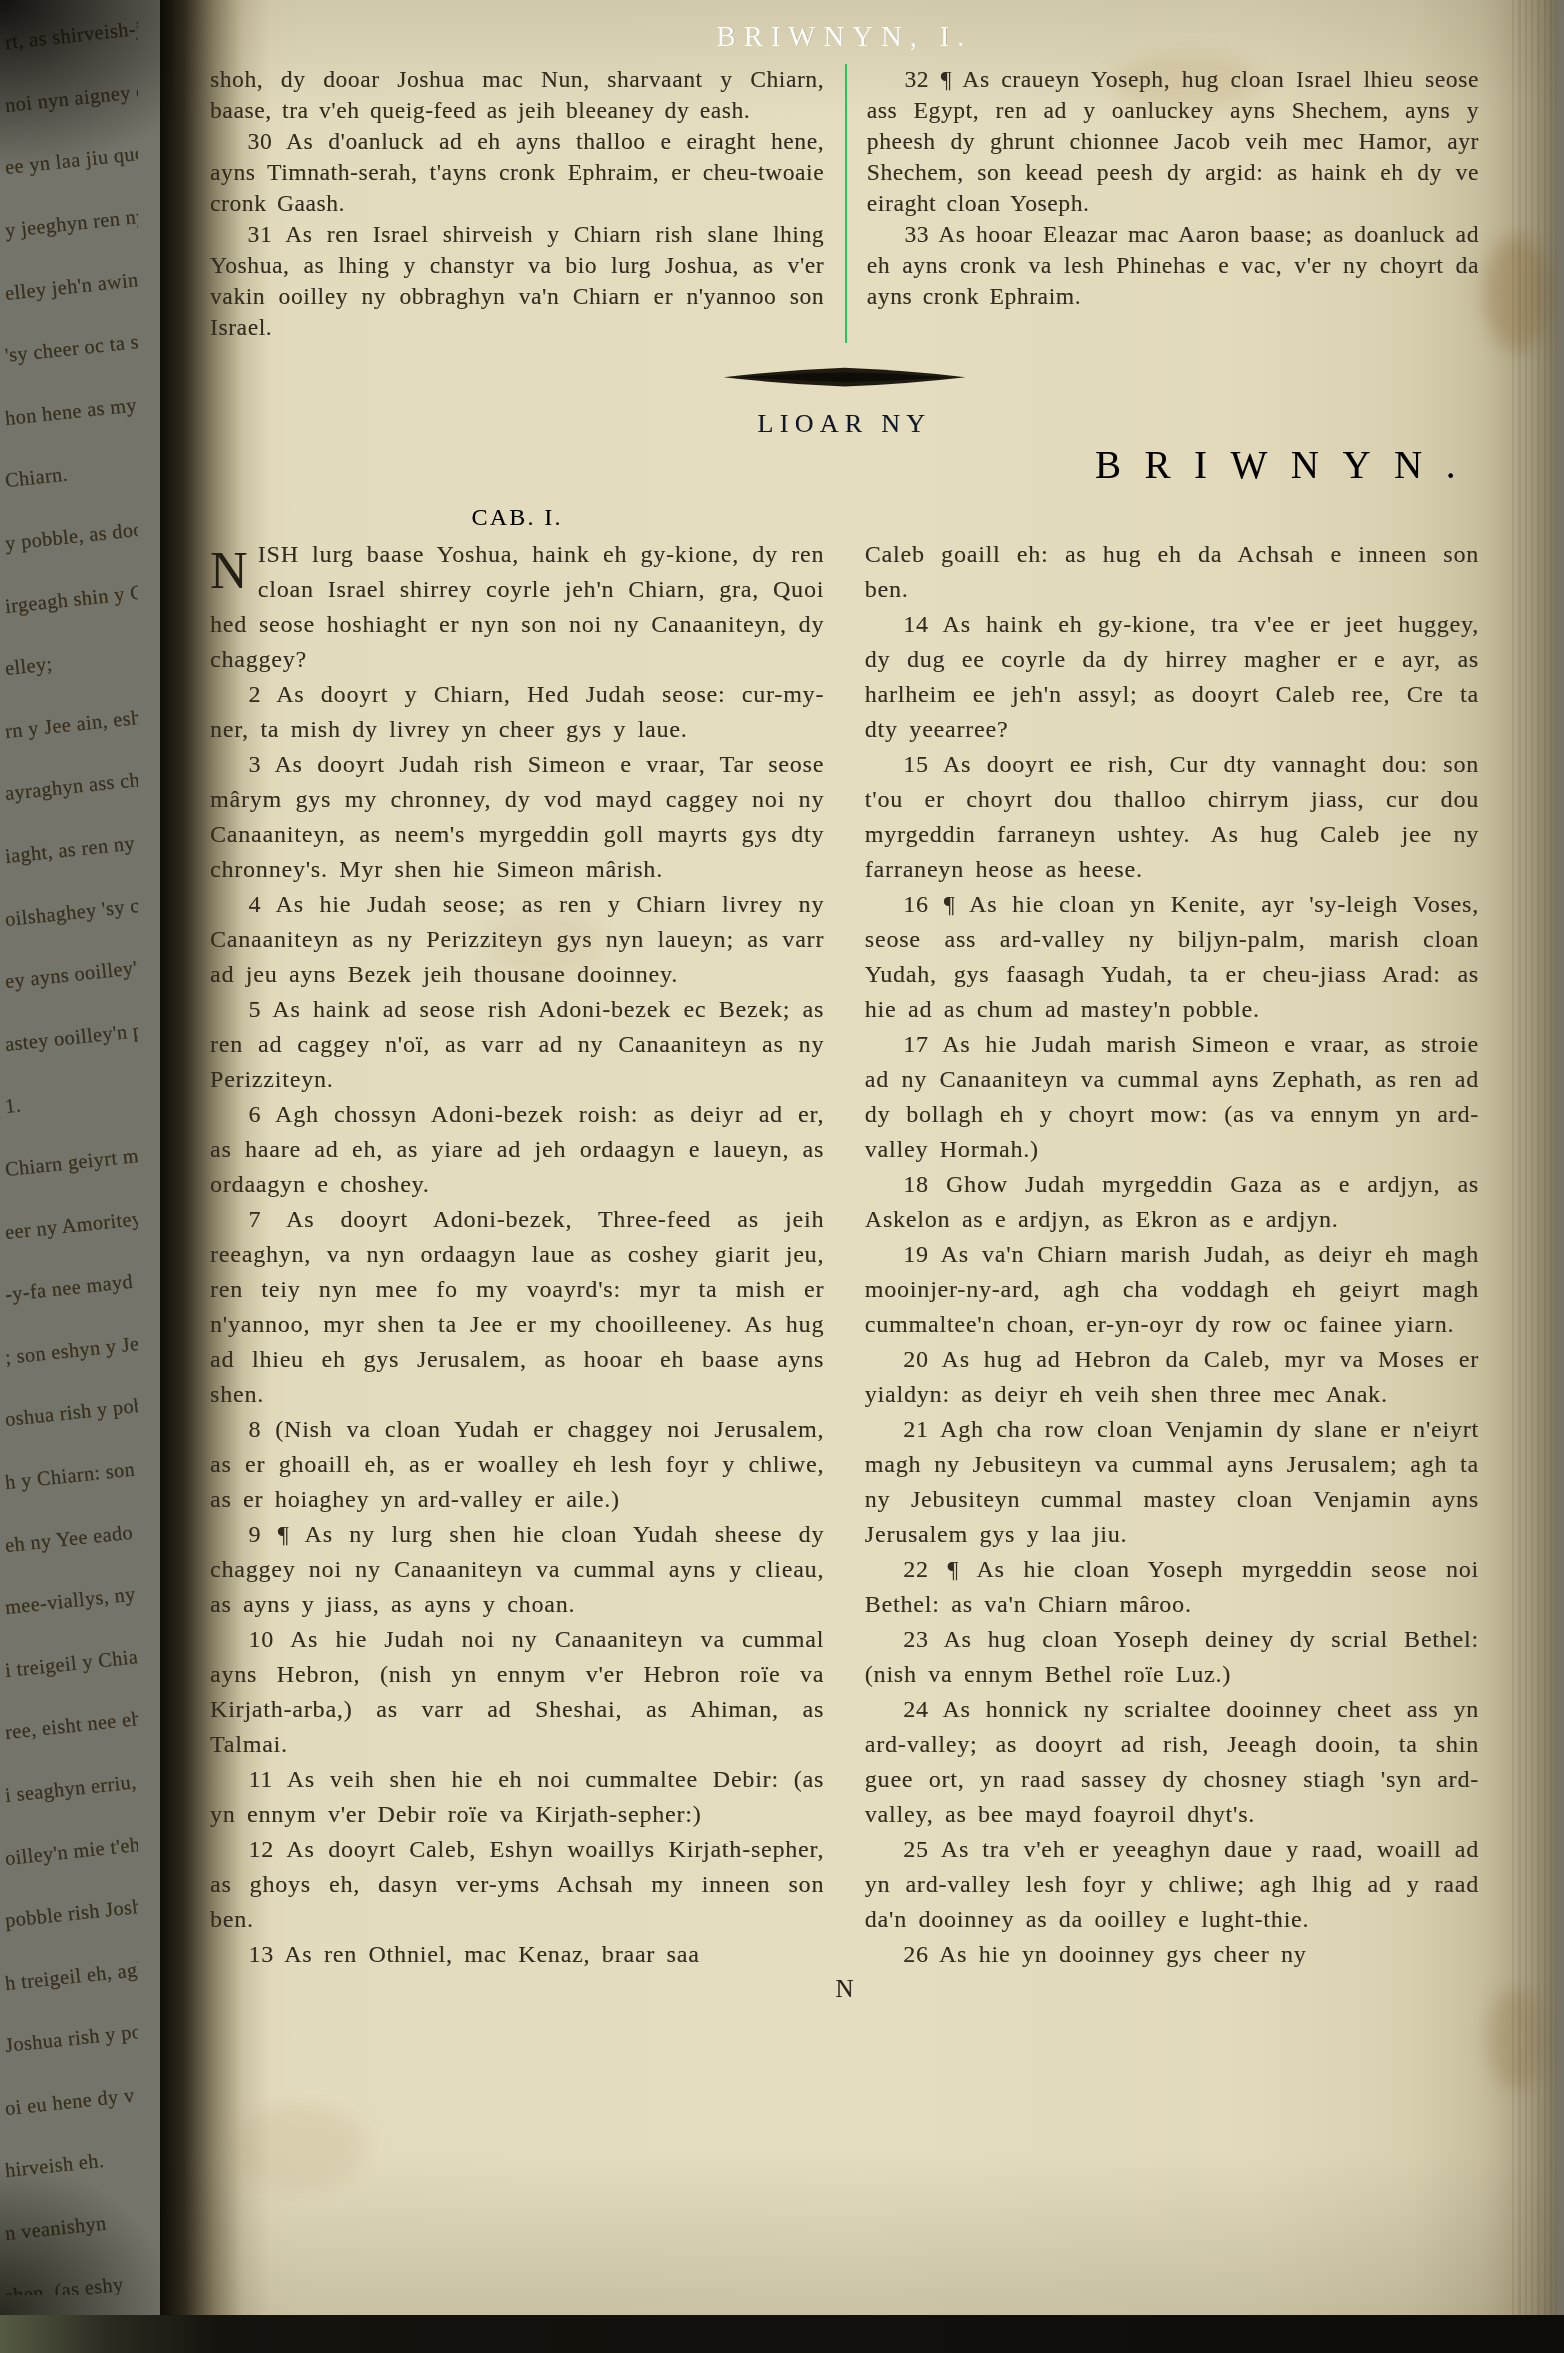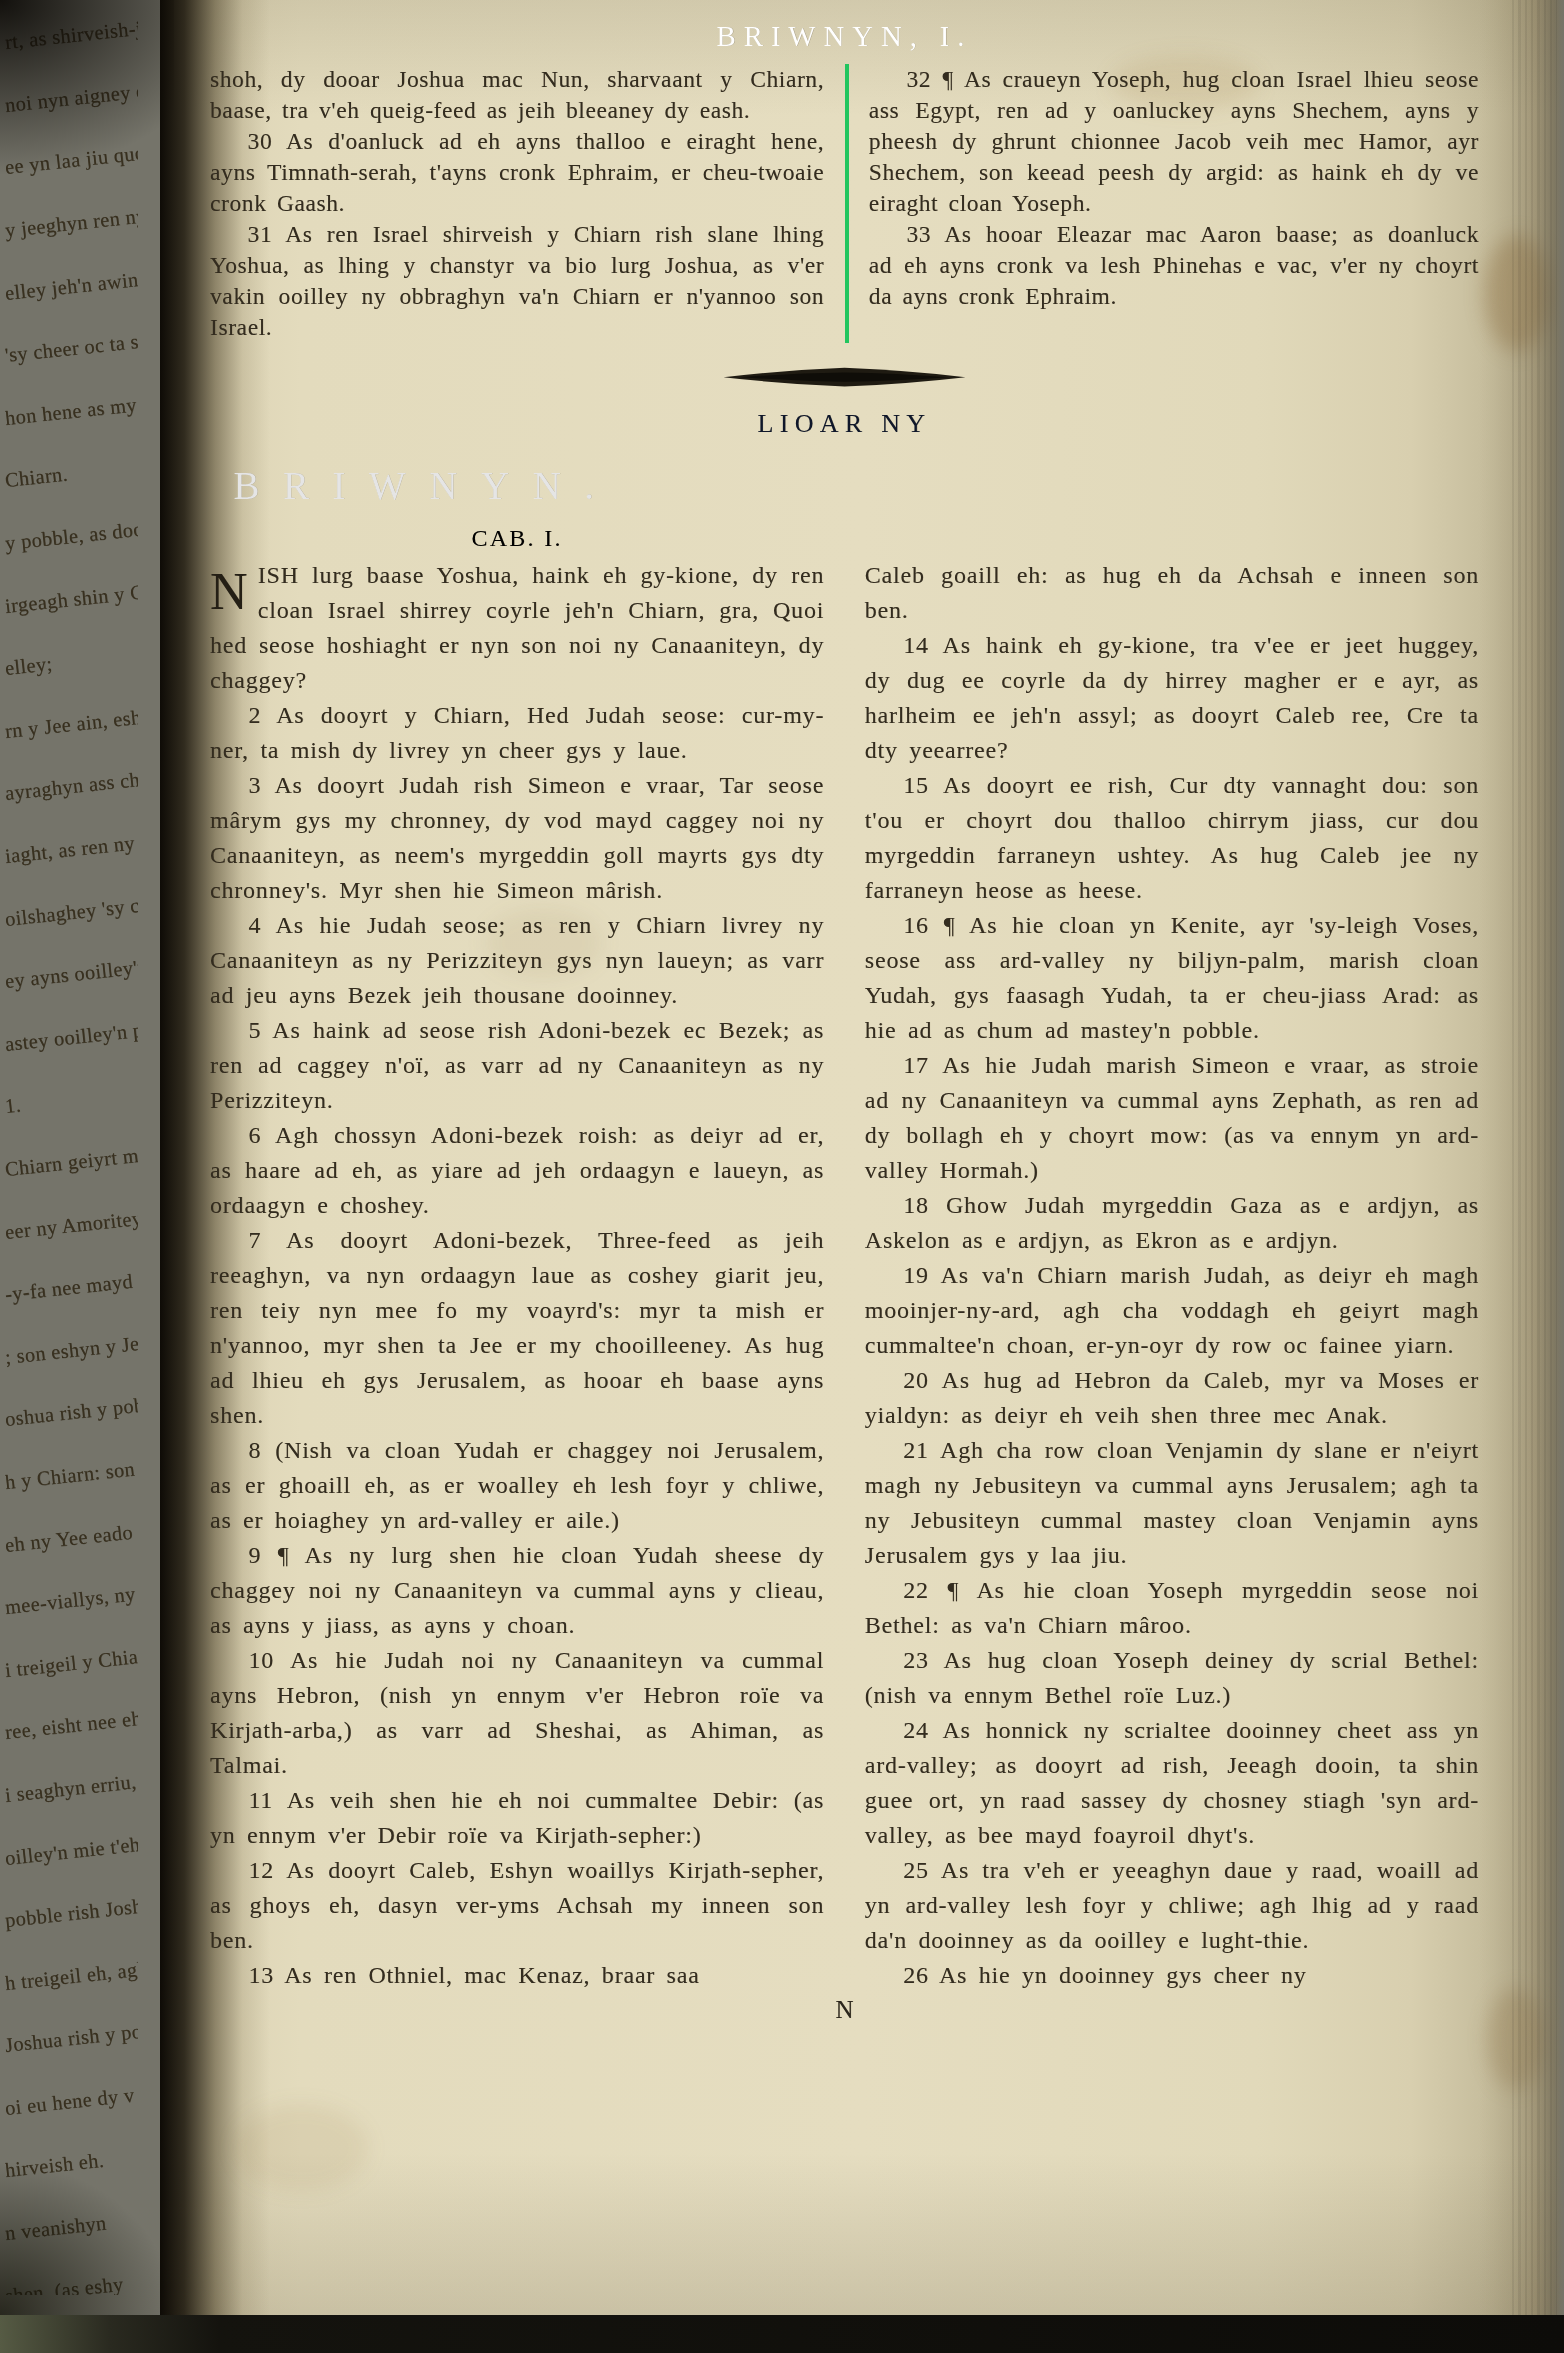--- a/index.html
+++ b/index.html
@@ -70,27 +70,27 @@
   }
   .running-header{
     text-align:center;font-size:29px;letter-spacing:7.8px;
     color:#ffffff;padding-top:20.3px;
   }
   .cols{display:flex;}
   .col{width:50%;box-sizing:border-box;text-align:justify;}
   .col-l{padding-right:20.3px;}
   .col-r{padding-left:20.3px;}
   .top-section{margin-top:11px;font-size:23.5px;line-height:31px;letter-spacing:0.6px;word-spacing:3.9px;}
-  .top-section .col-r{border-left:4px solid #22c55e;}
+  .top-section .col-r{border-left:2px solid #22c55e;}
   .verse{margin:0;text-indent:1.6em;}
   .no-indent{text-indent:0;}
 
   .ornament{display:block;margin:23.5px auto 0;}
   .kicker{text-align:center;font-size:26px;letter-spacing:6.3px;margin-top:22px;color:#0f172a;}
-  .book-title{text-align:left;font-size:39px;letter-spacing:23.5px;padding-left:23.5px;margin-top:24px;color:#e5e5e5;}
+  .book-title{text-align:right;font-size:39px;letter-spacing:23.5px;padding-left:23.5px;margin-top:3px;color:#000000;}
   .chapter-heading{width:50%;box-sizing:border-box;padding-right:20.3px;text-align:center;font-size:24px;letter-spacing:2.3px;margin-top:17px;color:#000000;}
 
   .main-section{margin-top:6.3px;font-size:24px;line-height:35px;letter-spacing:0.8px;word-spacing:4.7px;}
   .dropcap{
     float:left;font-size:52px;line-height:64px;padding:1.6px 9.4px 0 0;color:#241f15;
   }
   .v1{text-indent:0;}
   .signature{text-align:center;font-size:25px;line-height:34px;color:#2b261c;}
 </style>
 </head>

